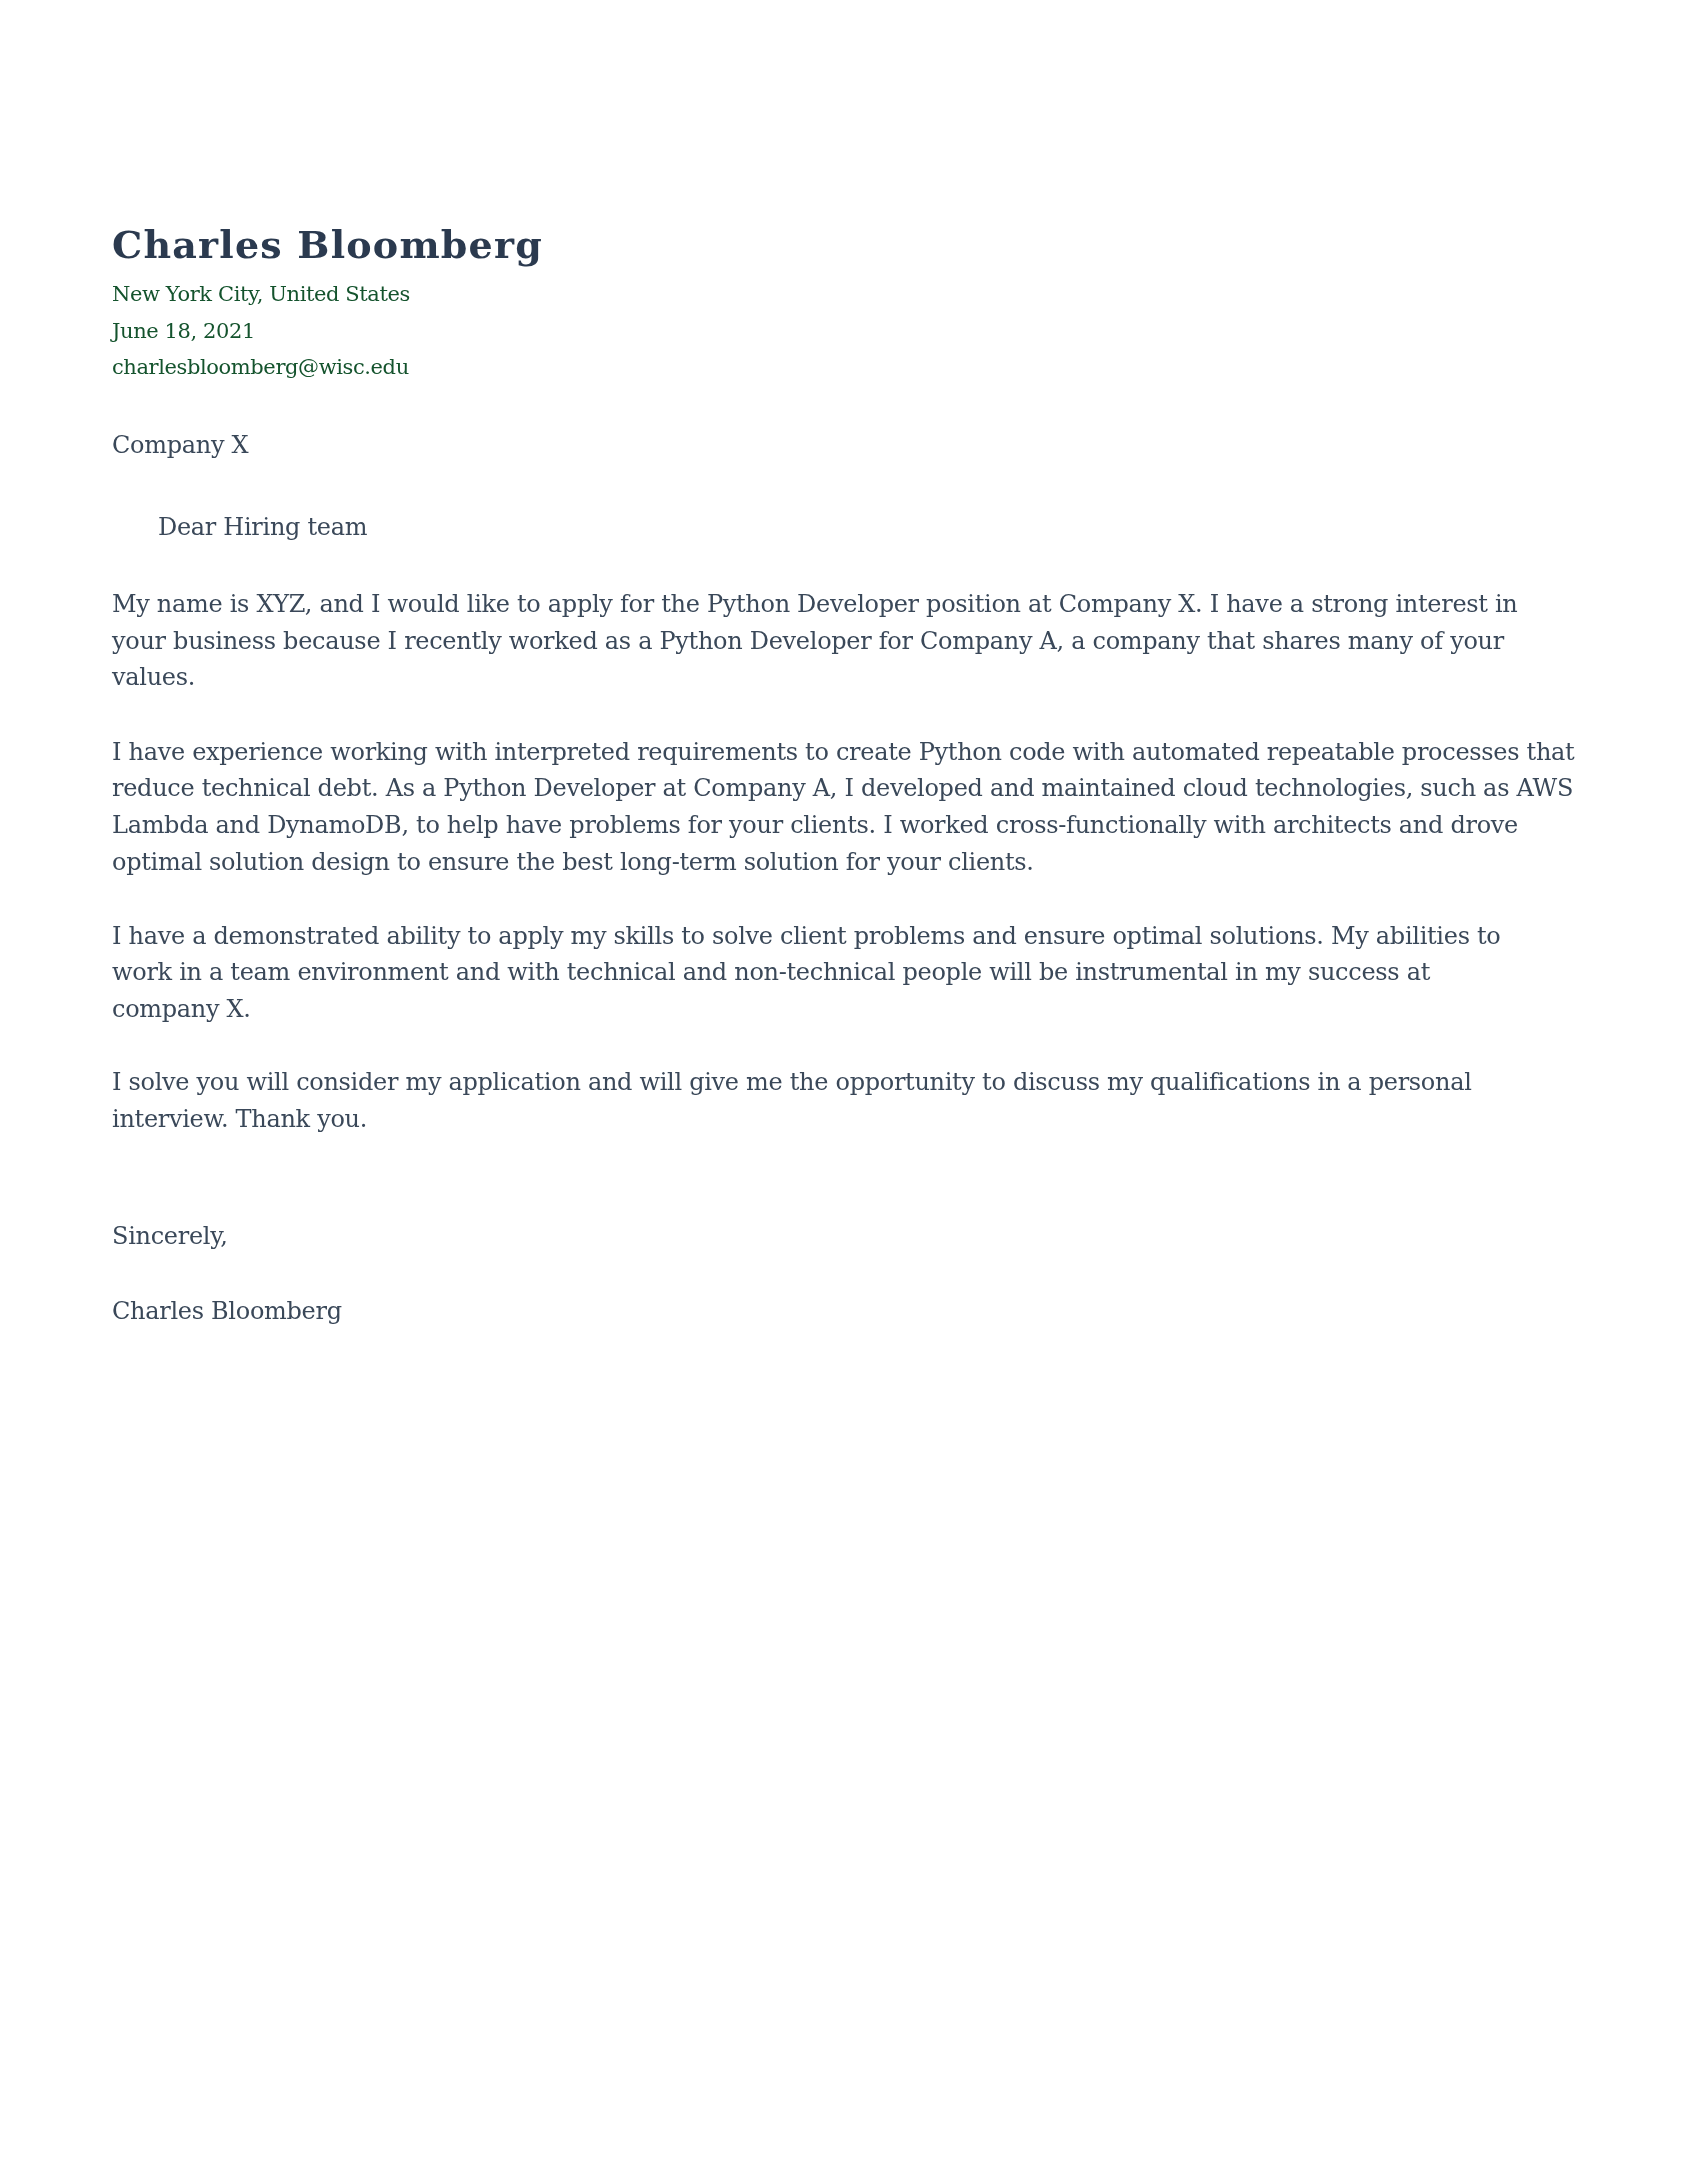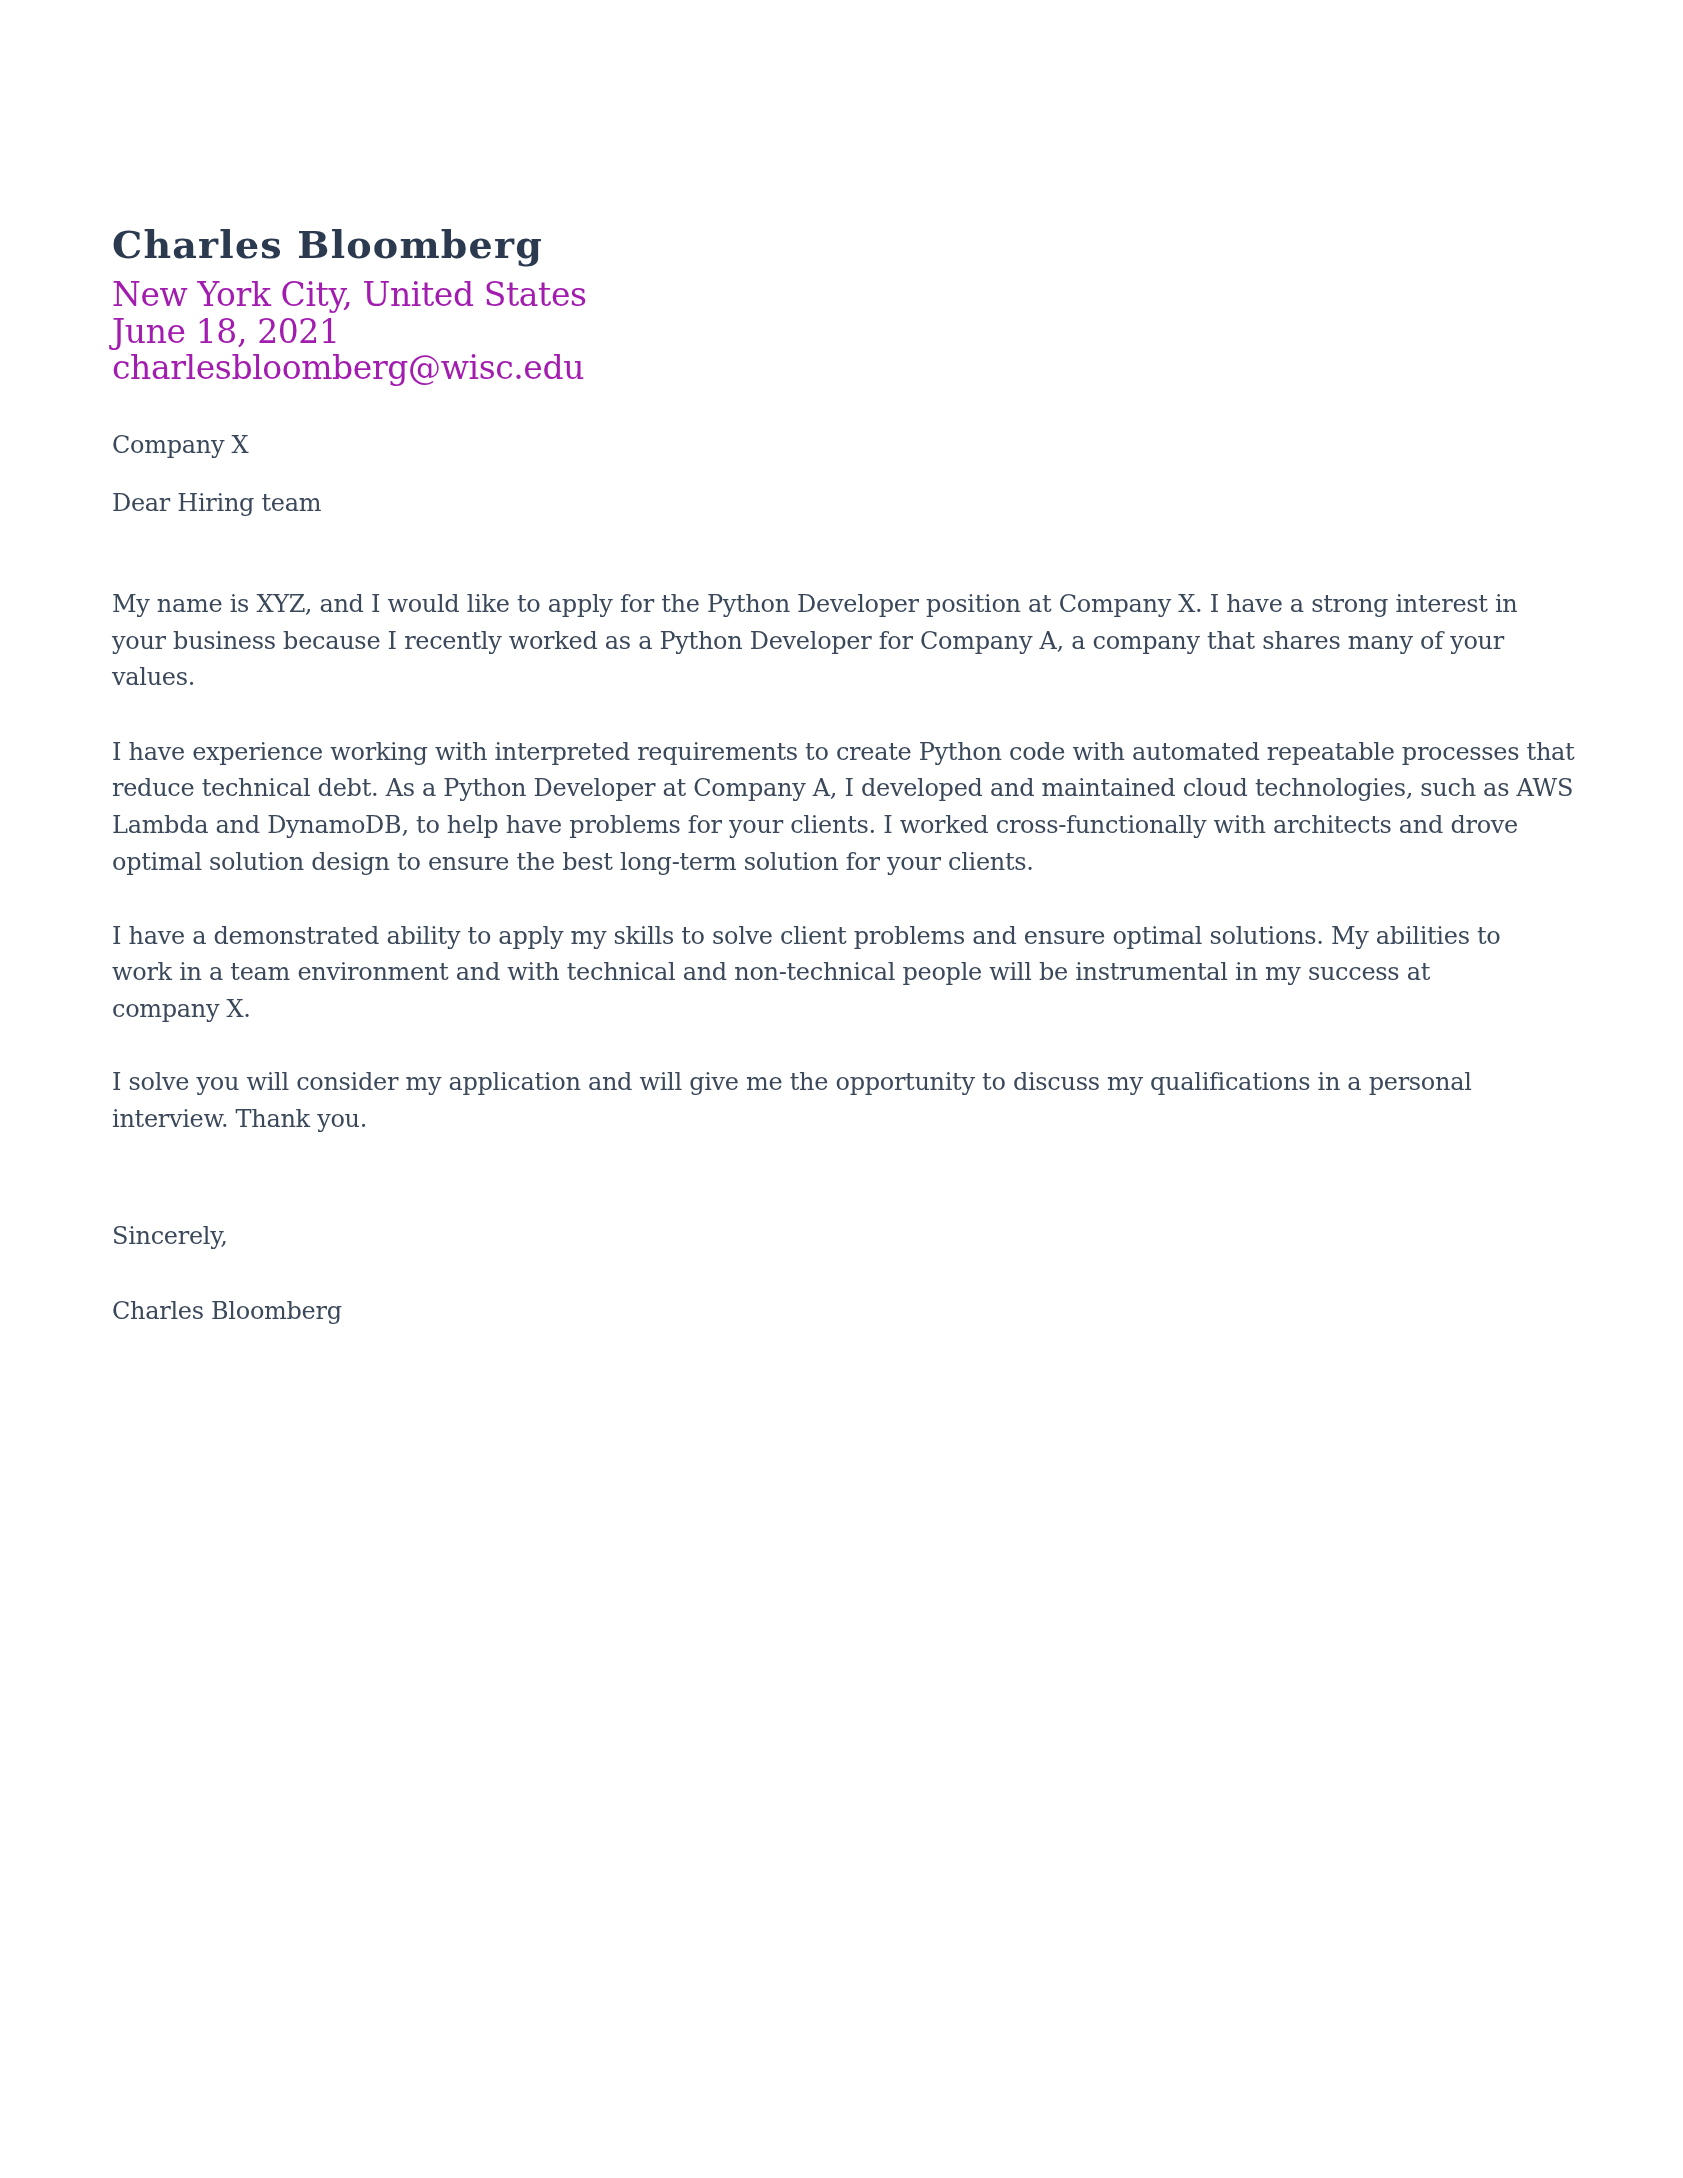--- a/index.html
+++ b/index.html
@@ -36,22 +36,22 @@
     top: 220px;
     height: 50px;
     line-height: 50px;
     font-size: 38px;
     font-weight: bold;
     letter-spacing: 1.2px;
     color: #2b3a4f;
     white-space: nowrap;
   }
   .contact {
-    color: #a21caf;
-    font-size: 33px;
+    color: #14532d;
+    font-size: 21px;
     letter-spacing: -0.4px;
   }
   .paragraph { position: absolute; left: 0; top: 0; }
   a.email-link {
     color: inherit;
     text-decoration: none;
   }
 </style>
 </head>
 <body>
@@ -61,21 +61,21 @@
   <div class="name-heading">Charles Bloomberg</div>
 
   <div class="line contact" style="top:276px;">New York City, United States</div>
   <div class="line contact" style="top:313px;">June 18, 2021</div>
   <div class="line contact" style="top:349px;">
     <a class="email-link">charlesbloomberg@wisc.edu</a>
   </div>
 
   <div class="line" style="top:427px;">Company X</div>
 
-  <div class="line" style="top:485px;">Dear Hiring team</div>
+  <div class="line" style="top:509px;margin-left:46px;">Dear Hiring team</div>
 
   <div class="paragraph">
     <div class="line" style="top:586px;">My name is XYZ, and I would like to apply for the Python Developer position at Company X. I have a strong interest in</div>
     <div class="line" style="top:623px;">your business because I recently worked as a Python Developer for Company A, a company that shares many of your</div>
     <div class="line" style="top:659px;">values.</div>
   </div>
 
   <div class="paragraph">
     <div class="line" style="top:734px;">I have experience working with interpreted requirements to create Python code with automated repeatable processes that</div>
     <div class="line" style="top:770px;">reduce technical debt. As a Python Developer at Company A, I developed and maintained cloud technologies, such as AWS</div>

